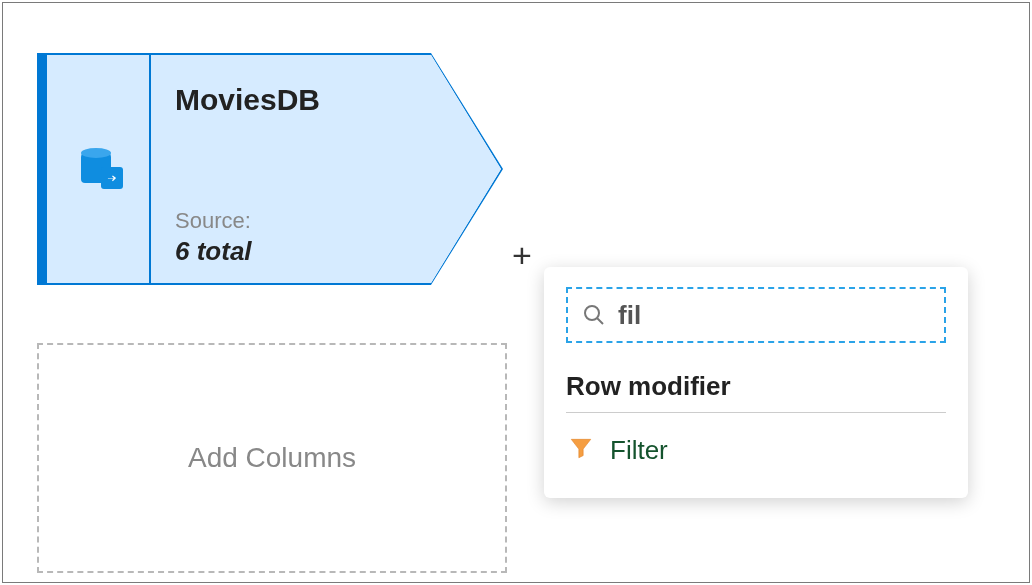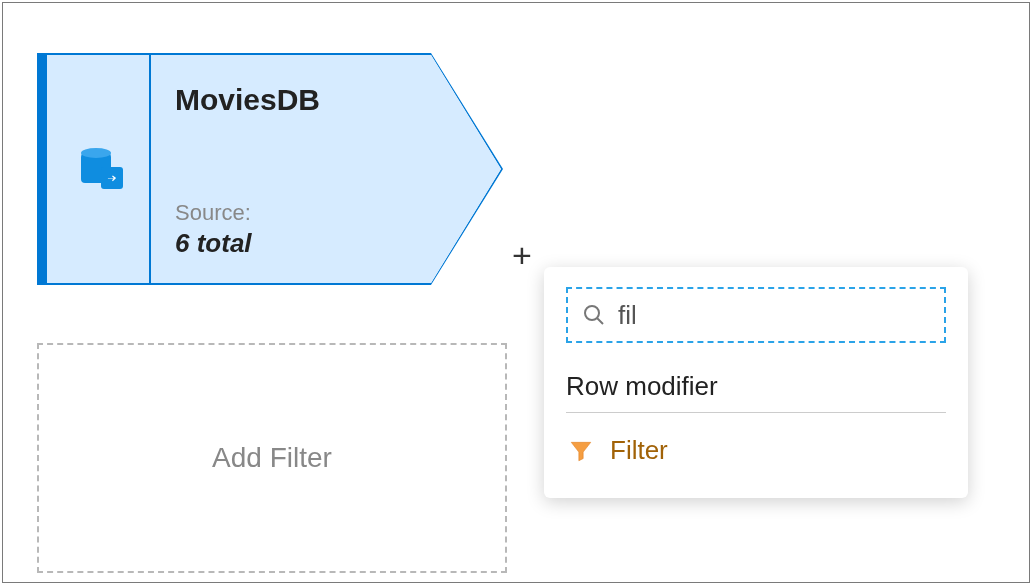--- a/index.html
+++ b/index.html
@@ -84,21 +84,21 @@
       display: flex;
       align-items: center;
       justify-content: center;
     }
     .db-arrow svg { width: 14px; height: 14px; }
     .source-body {
       width: 280px;
       background: #d6ebff;
       border-top: 2px solid #0078d4;
       border-bottom: 2px solid #0078d4;
-      padding: 28px 24px 24px 24px;
+      padding: 28px 24px 16px 24px;
       display: flex;
       flex-direction: column;
       justify-content: space-between;
     }
     .source-title {
       font-size: 30px;
       font-weight: 600;
       color: #222;
     }
     .source-meta-label {
@@ -165,38 +165,38 @@
     }
     .search-box svg { width: 24px; height: 24px; flex-shrink: 0; }
     .search-input {
       border: none;
       outline: none;
       font-size: 26px;
       color: #555;
       background: transparent;
       width: 100%;
       font-family: inherit;
+      font-weight: bold;
     }
     .category-header {
       font-size: 26px;
-      font-weight: 400;
+      font-weight: 700;
       color: #222;
       margin-top: 28px;
       padding-bottom: 10px;
       border-bottom: 1px solid #ccc;
     }
     .menu-item {
       display: flex;
-      align-items: center;
       gap: 16px;
       margin-top: 18px;
       padding: 4px 2px;
       cursor: pointer;
       font-size: 26px;
-      color: #a16207;
+      color: #14532d;
     }
     .funnel-icon { width: 26px; height: 26px; flex-shrink: 0; }
   </style>
 </head>
 <body>
 
 <div class="frame">
   <div class="canvas">
 
     <div class="source-node">
@@ -225,21 +225,21 @@
           <polygon points="2,2 72,116 2,230" fill="#d6ebff"></polygon>
         </svg>
       </div>
     </div>
 
     <div class="plus-btn">
       <span>+</span>
     </div>
 
     <div class="add-source">
-      <span>Add Filter</span>
+      <span>Add Columns</span>
     </div>
 
     <div class="popover">
       <div class="search-box">
         <svg viewBox="0 0 24 24">
           <circle cx="10" cy="10" r="7" stroke="#777" stroke-width="2" fill="none"></circle>
           <line x1="15" y1="15" x2="21" y2="21" stroke="#777" stroke-width="2"></line>
         </svg>
         <input class="search-input" type="text" value="fil" style="">
       </div>

